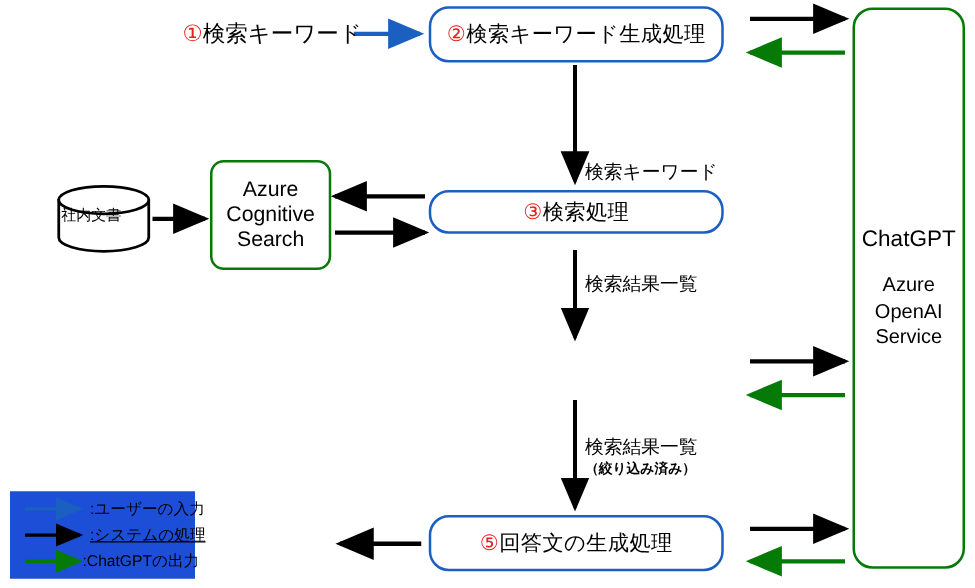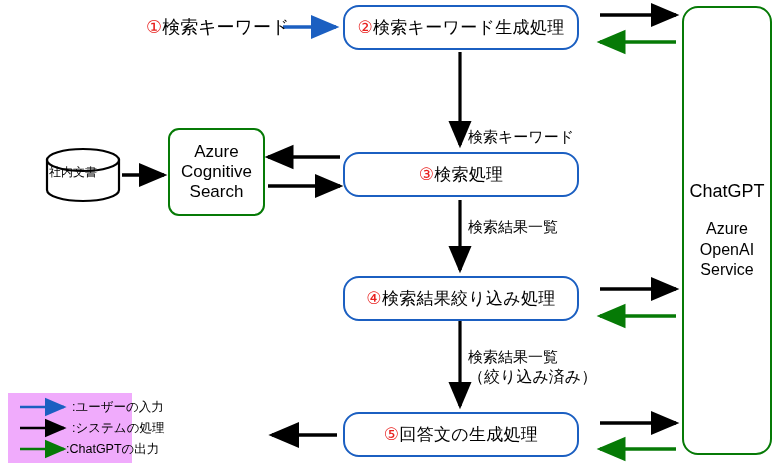--- a/index.html
+++ b/index.html
@@ -17,24 +17,24 @@
           line-height:1.18;}
   .chatgpt{border:2.5px solid #067A06;border-radius:16px;font-size:17px;
            line-height:1.28;flex-direction:column;}
   .chatgpt .t1{font-size:18px;margin-bottom:16px;}
   .chatgpt .t2{font-size:16px;}
 
   .num{color:#E8201E;}
 
   .plain{position:absolute;font-size:18px;white-space:nowrap;}
   .edgelabel{position:absolute;font-size:15px;white-space:nowrap;text-align:left;}
-  .edgelabel .sub{display:block;font-size:16px;}
+  .edgelabel .sub{display:block;font-size:11px;font-weight:bold;}
 
-  .legend{position:absolute;left:8px;top:393px;width:124px;height:70px;
-          background:#f0abfc;}
+  .legend{position:absolute;left:8px;top:393px;width:148px;height:70px;
+          background:#1d4ed8;}
   .legend-row{position:absolute;font-size:12.5px;white-space:nowrap;left:64px;}
 </style>
 </head>
 <body>
 
 <div id="canvas">
 
   <svg class="svg-layer" viewBox="0 0 780 470" xmlns="http://www.w3.org/2000/svg">
     <defs>
       <marker id="ah-blue" markerWidth="9" markerHeight="9" refX="7.5" refY="4" orient="auto" markerUnits="strokeWidth">
@@ -93,31 +93,28 @@
   <div class="node svcbox" style="left:168px;top:128px;width:97px;height:88px;flex-direction:column;">
     <span>Azure</span>
     <span>Cognitive</span>
     <span>Search</span>
   </div>
 
   <div class="plain" style="left:49px;top:164px;font-size:12px;">
     <span>社内文書</span>
   </div>
 
-  <div class="node proc" style="left:343px;top:152px;width:236px;height:45px;">
+  <div class="node proc" style="left:343px;top:152px;width:236px;height:35px;">
     <span><span class="num">③</span><span>検索処理</span></span>
   </div>
 
   <div class="edgelabel" style="left:468px;top:218px;">
     <span>検索結果一覧</span>
   </div>
 
-  <div class="node proc" style="left:343px;top:276px;width:236px;height:45px;">
-    <span><span class="num">④</span><span>検索結果絞り込み処理</span></span>
-  </div>
 
   <div class="edgelabel" style="left:468px;top:348px;">
     <span>検索結果一覧</span>
     <span class="sub">（絞り込み済み）</span>
   </div>
 
   <div class="node proc" style="left:343px;top:412px;width:236px;height:45px;">
     <span><span class="num">⑤</span><span>回答文の生成処理</span></span>
   </div>
 
@@ -129,17 +126,17 @@
     <span class="t2">Service</span>
   </div>
 
   <div class="legend">
     <svg class="svg-layer" style="width:148px;height:70px;" viewBox="0 0 148 70" xmlns="http://www.w3.org/2000/svg">
       <line x1="12" y1="14" x2="56" y2="14" stroke="#1B5FC1" stroke-width="2.6" marker-end="url(#ah-blue)"></line>
       <line x1="12" y1="35" x2="56" y2="35" stroke="#000000" stroke-width="2.6" marker-end="url(#ah-black)"></line>
       <line x1="12" y1="56" x2="56" y2="56" stroke="#067A06" stroke-width="2.6" marker-end="url(#ah-green)"></line>
     </svg>
     <div class="legend-row" style="top:6px;"><span>:ユーザーの入力</span></div>
-    <div class="legend-row" style="top:27px;"><span>:システムの処理</span></div>
+    <div class="legend-row" style="top:27px;text-decoration:underline;"><span>:システムの処理</span></div>
     <div class="legend-row" style="top:48px;left:58px;"><span>:ChatGPTの出力</span></div>
   </div>
 
 </div>
 
 </body></html>

